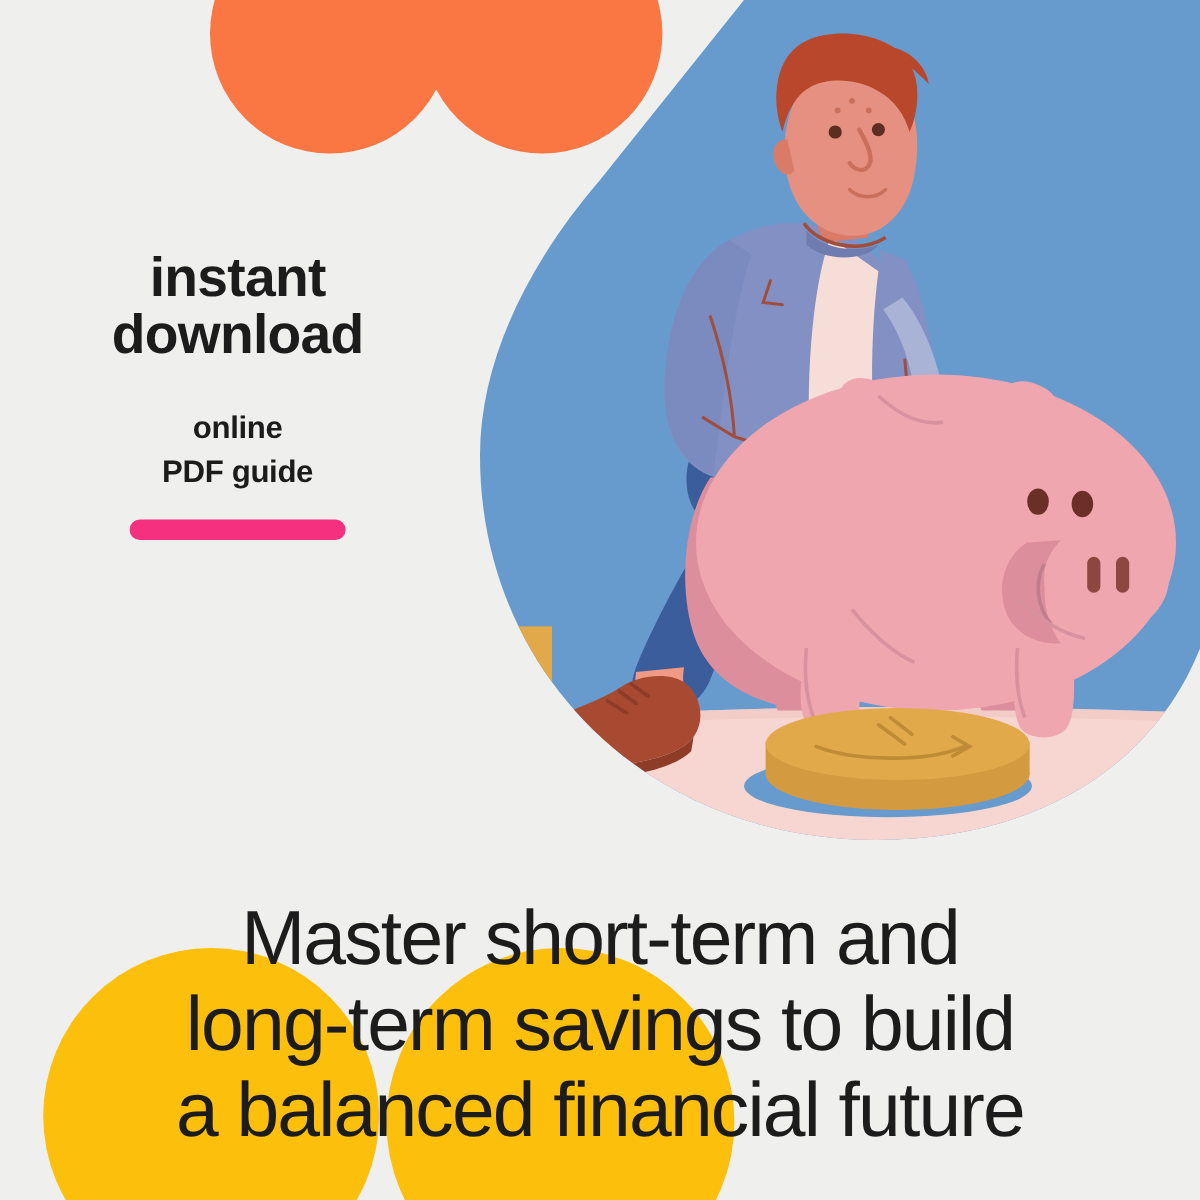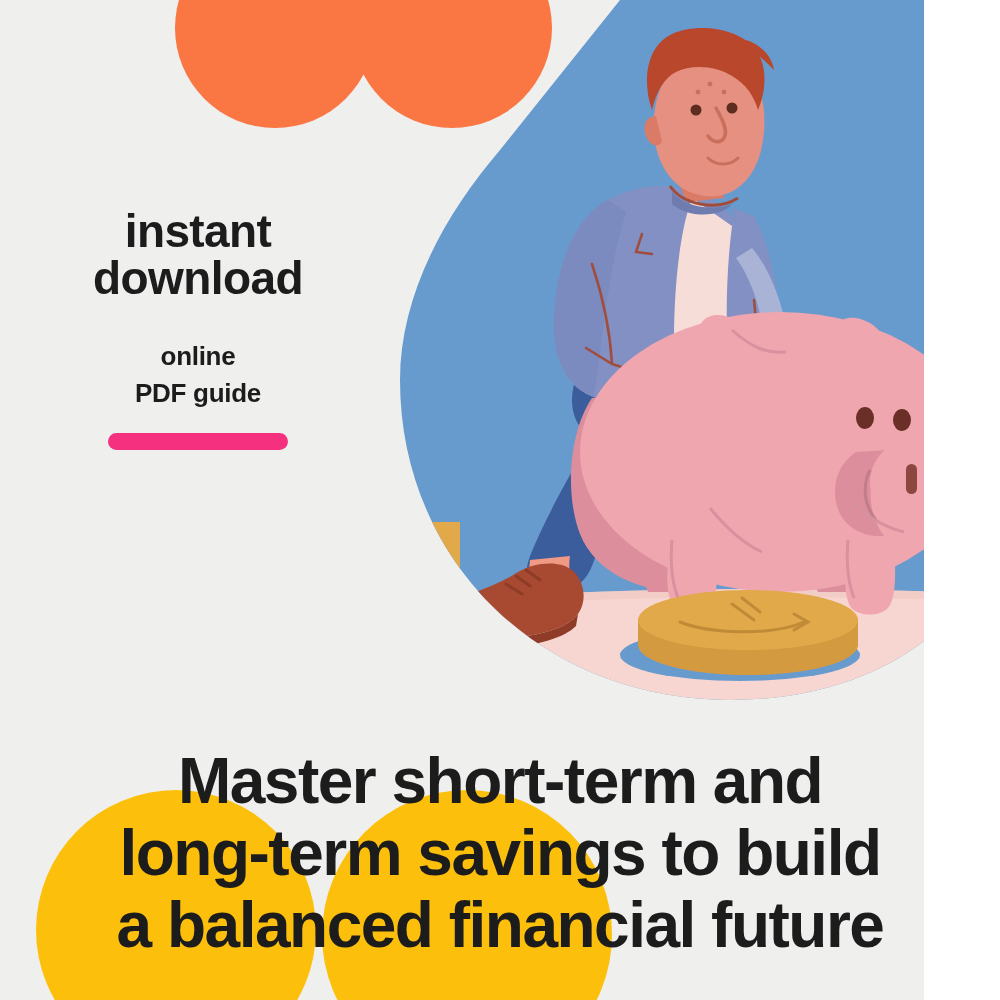--- a/index.html
+++ b/index.html
@@ -8,21 +8,21 @@
     padding: 0;
   }
   body {
     width: 1000px;
     height: 1000px;
     overflow: hidden;
     font-family: "Liberation Sans", sans-serif;
   }
   #poster {
     position: relative;
-    width: 924px;
+    width: 1000px;
     height: 1000px;
     background: #efefee;
     overflow: hidden;
   }
 
   
   .deco-circle {
     position: absolute;
     border-radius: 50%;
   }
@@ -107,21 +107,21 @@
 
   
   #main-headline {
     position: absolute;
     left: 0px;
     top: 745px;
     width: 1000px;
     text-align: center;
     font-size: 64px;
     line-height: 72px;
-    font-weight: 700;
+    font-weight: 400;
     letter-spacing: -1.5px;
     color: #1c1c1c;
     white-space: pre-line;
     margin: 0;
     z-index: 5;
   }
 </style>
 </head>
 <body>
 

